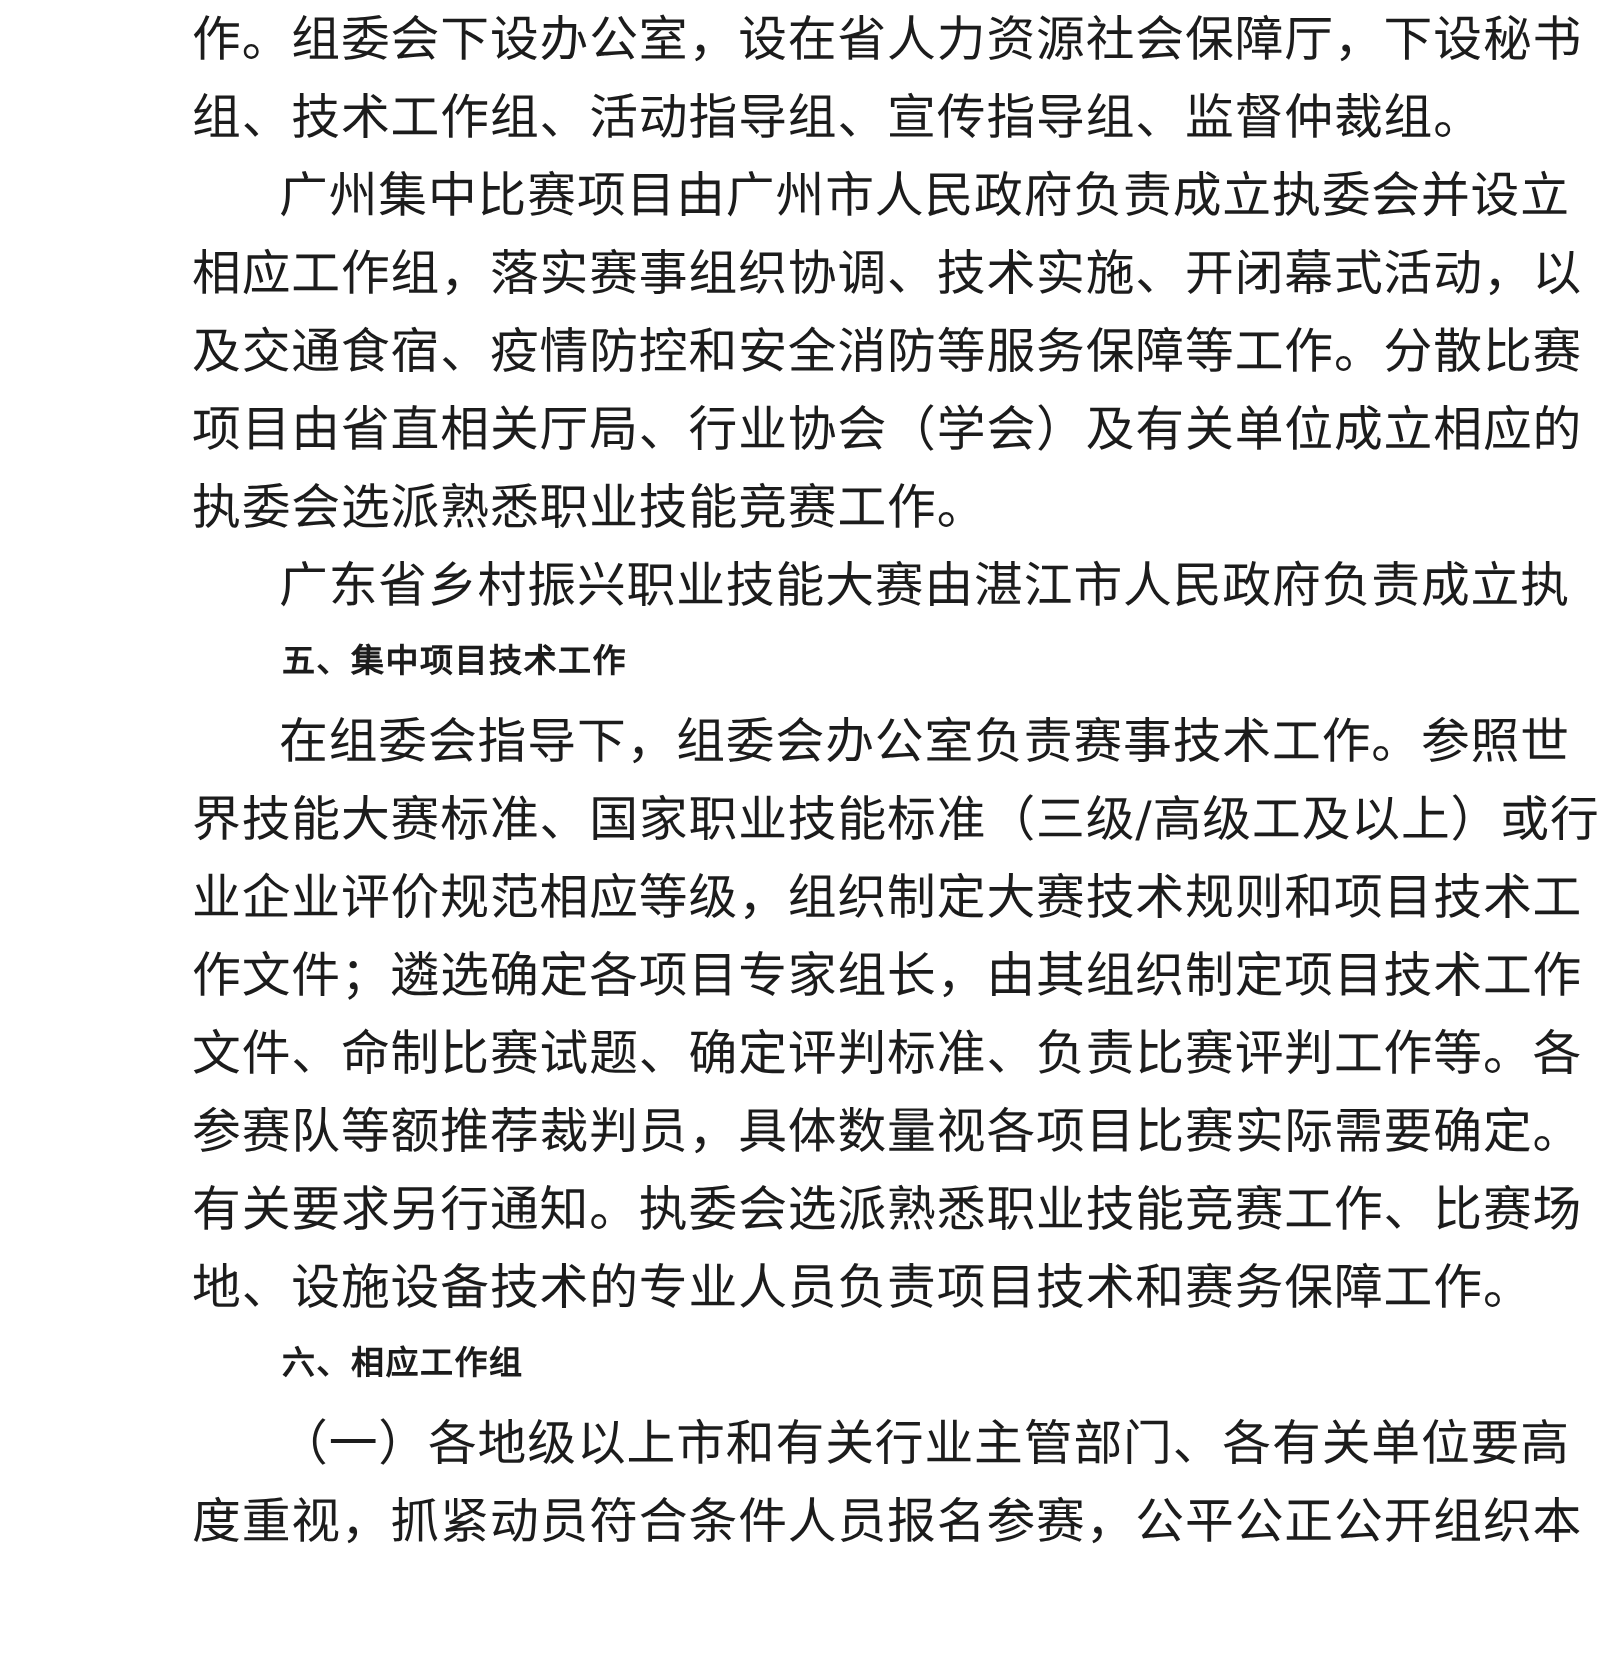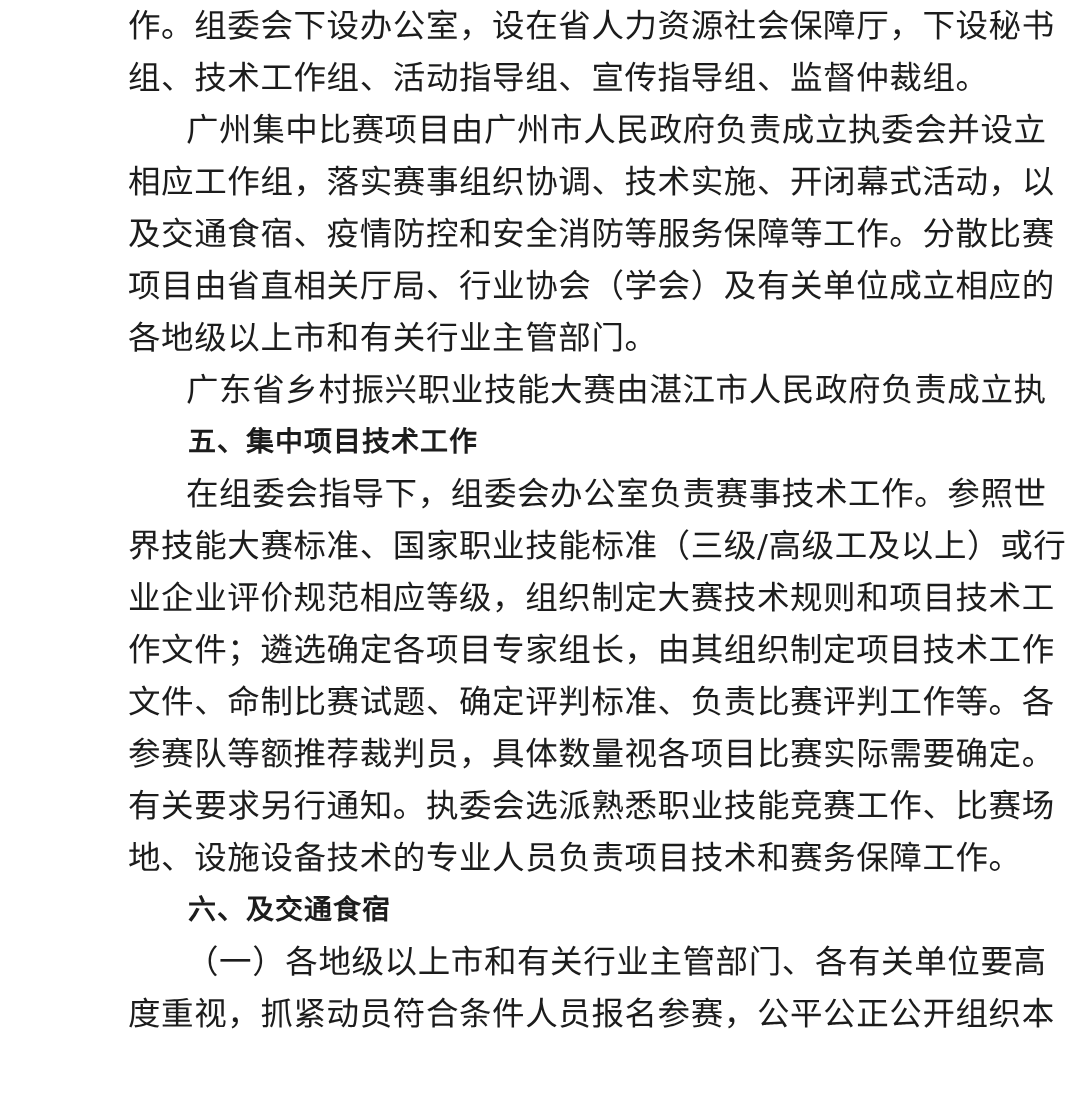--- a/index.html
+++ b/index.html
@@ -51,21 +51,21 @@
 
   
   .doc-line.justify {
     letter-spacing: 0.6px;
   }
 
   
   .doc-line.heading {
     font-family: "DejaVu Sans", "Liberation Sans", sans-serif;
     font-weight: 700;
-    font-size: 28px;
+    font-size: 22px;
     letter-spacing: 1px;
     padding-left: 60px;
   }
 
   
   .paper-tint {
     position: absolute;
     inset: 0;
     pointer-events: none;
     background: #ffffff;
@@ -78,35 +78,35 @@
 <div class="page">
 
   <div class="text-column">
 
     <div class="doc-line justify" style="color: rgb(28, 28, 28);">作。组委会下设办公室，设在省人力资源社会保障厅，下设秘书</div>
     <div class="doc-line" style="color: rgb(28, 28, 28);">组、技术工作组、活动指导组、宣传指导组、监督仲裁组。</div>
     <div class="doc-line indent justify" style="color: rgb(28, 28, 28);">广州集中比赛项目由广州市人民政府负责成立执委会并设立</div>
     <div class="doc-line justify" style="color: rgb(28, 28, 28);">相应工作组，落实赛事组织协调、技术实施、开闭幕式活动，以</div>
     <div class="doc-line justify" style="color: rgb(28, 28, 28);">及交通食宿、疫情防控和安全消防等服务保障等工作。分散比赛</div>
     <div class="doc-line justify" style="color: rgb(28, 28, 28);">项目由省直相关厅局、行业协会（学会）及有关单位成立相应的</div>
-    <div class="doc-line" style="color: rgb(28, 28, 28);">各地级以上市和有关行业主管部门。</div>
+    <div class="doc-line" style="color: rgb(28, 28, 28);">执委会选派熟悉职业技能竞赛工作。</div>
     <div class="doc-line indent justify" style="color: rgb(28, 28, 28);">广东省乡村振兴职业技能大赛由湛江市人民政府负责成立执</div>
 
     <div class="doc-line heading" style="color: rgb(28, 28, 28);">五、集中项目技术工作</div>
 
     <div class="doc-line indent justify" style="color: rgb(28, 28, 28);">在组委会指导下，组委会办公室负责赛事技术工作。参照世</div>
     <div class="doc-line justify" style="color: rgb(28, 28, 28);">界技能大赛标准、国家职业技能标准（三级/高级工及以上）或行</div>
     <div class="doc-line justify" style="color: rgb(28, 28, 28);">业企业评价规范相应等级，组织制定大赛技术规则和项目技术工</div>
     <div class="doc-line justify" style="color: rgb(28, 28, 28);">作文件；遴选确定各项目专家组长，由其组织制定项目技术工作</div>
     <div class="doc-line justify" style="color: rgb(28, 28, 28);">文件、命制比赛试题、确定评判标准、负责比赛评判工作等。各</div>
     <div class="doc-line justify" style="color: rgb(28, 28, 28);">参赛队等额推荐裁判员，具体数量视各项目比赛实际需要确定。</div>
     <div class="doc-line justify" style="color: rgb(28, 28, 28);">有关要求另行通知。执委会选派熟悉职业技能竞赛工作、比赛场</div>
     <div class="doc-line" style="color: rgb(28, 28, 28);">地、设施设备技术的专业人员负责项目技术和赛务保障工作。</div>
 
-    <div class="doc-line heading" style="color: rgb(28, 28, 28);">六、及交通食宿</div>
+    <div class="doc-line heading" style="color: rgb(28, 28, 28);">六、相应工作组</div>
 
     <div class="doc-line indent justify" style="color: rgb(28, 28, 28);">（一）各地级以上市和有关行业主管部门、各有关单位要高</div>
     <div class="doc-line justify" style="color: rgb(28, 28, 28);">度重视，抓紧动员符合条件人员报名参赛，公平公正公开组织本</div>
 
   </div>
 
   <div class="paper-tint"></div>
 </div>
 
 </body></html>

